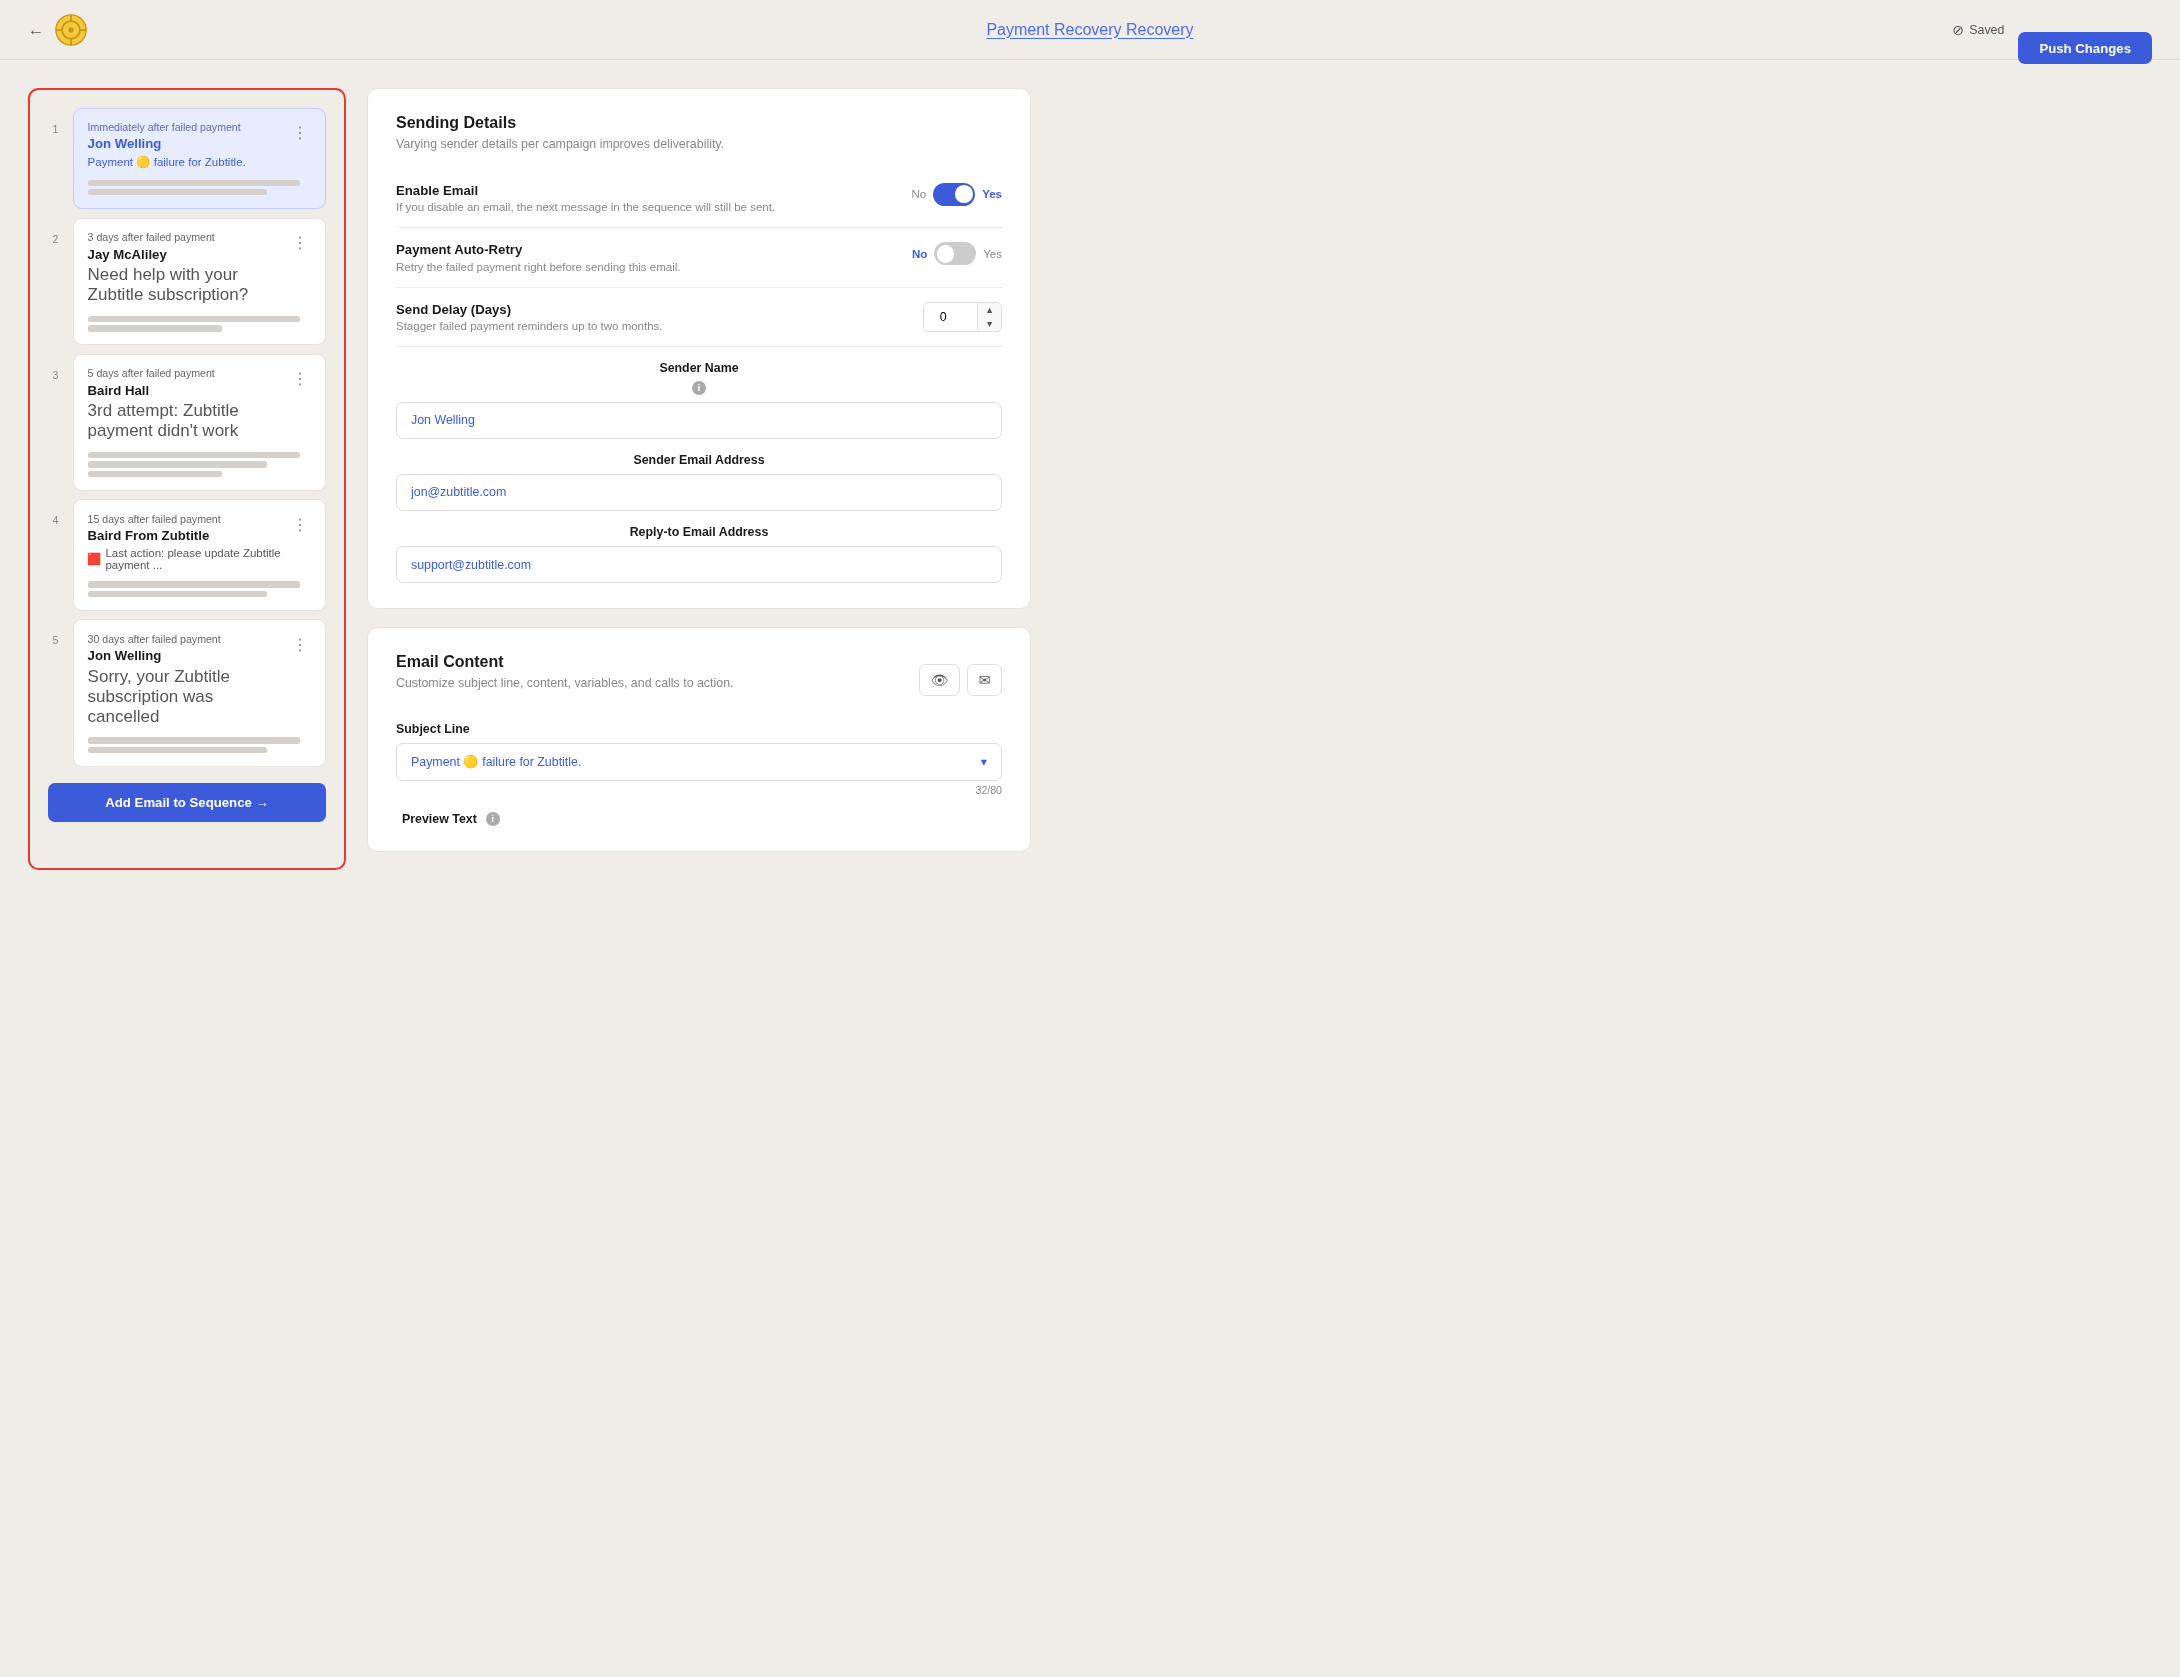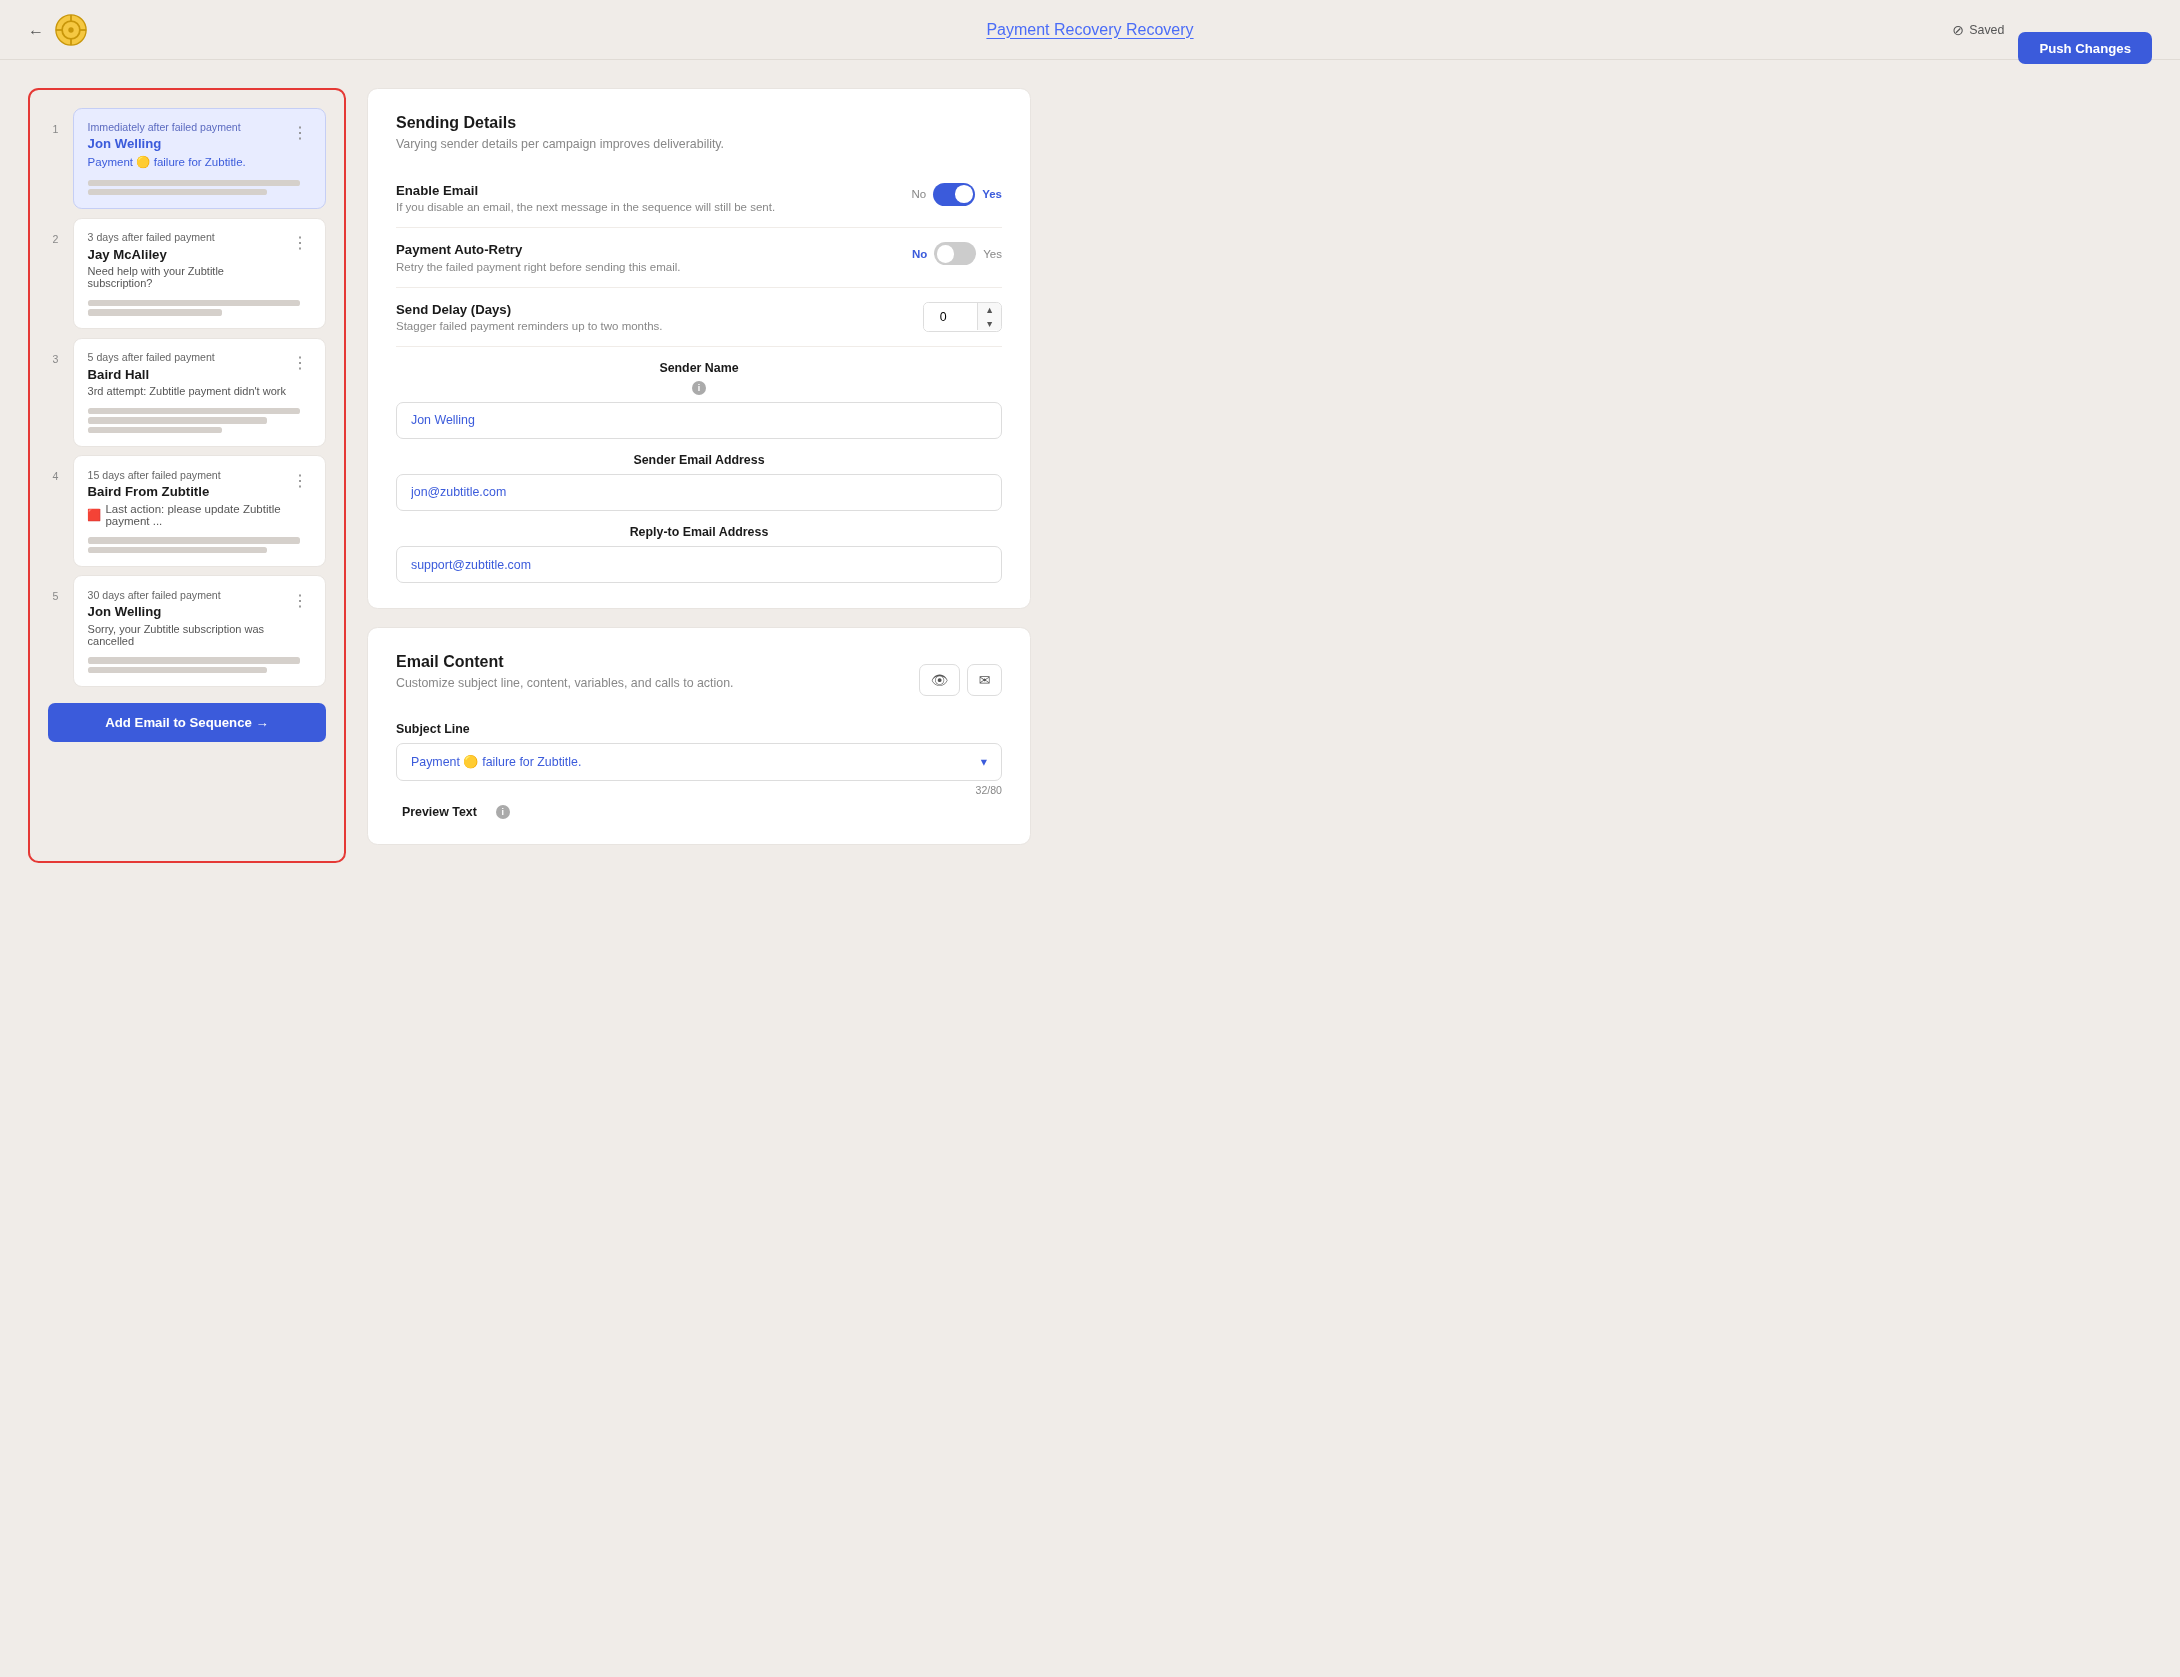--- a/index.html
+++ b/index.html
@@ -135,21 +135,21 @@
     .item-name.active { color: #3B5BDB; }
     .item-subject {
       font-size: 11.5px;
       color: #3B5BDB;
       display: flex;
       align-items: center;
       gap: 3.5px;
       margin-bottom: 5.3px;
     }
     .item-subject-plain {
-      font-size: 11px;
+      font-size: 17px;
       color: #555;
       margin-bottom: 5.3px;
     }
     .item-subject-warning {
       font-size: 11.5px;
       color: #555;
       display: flex;
       align-items: center;
       gap: 3.5px;
       margin-bottom: 5.3px;
@@ -403,24 +403,24 @@
       text-align: right;
       font-size: 10.6px;
       color: #888;
       margin-top: 3.5px;
     }
 
     .preview-text-label {
       font-size: 12.4px;
       font-weight: 600;
       color: #1a1a1a;
-      margin-top: 9px;
-      display: flex;
-      align-items: center;
-      gap: 19px;
+      margin-top: 16px;
+      display: flex;
+      align-items: center;
+      gap: 9px;
       padding-left: 6px;
     }
   </style>
 </head>
 <body>
 
 <div class="header">
   <div class="header-left">
     <button class="back-btn">
       <span>←</span>

